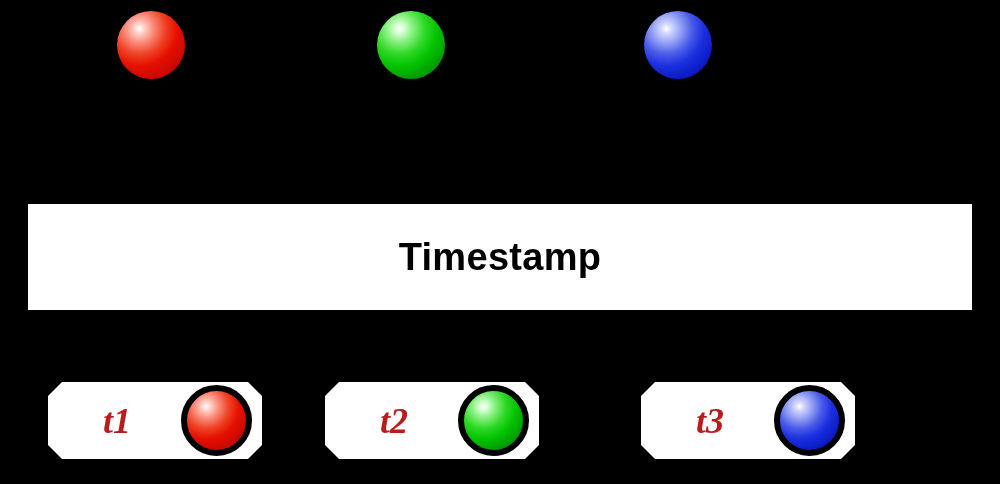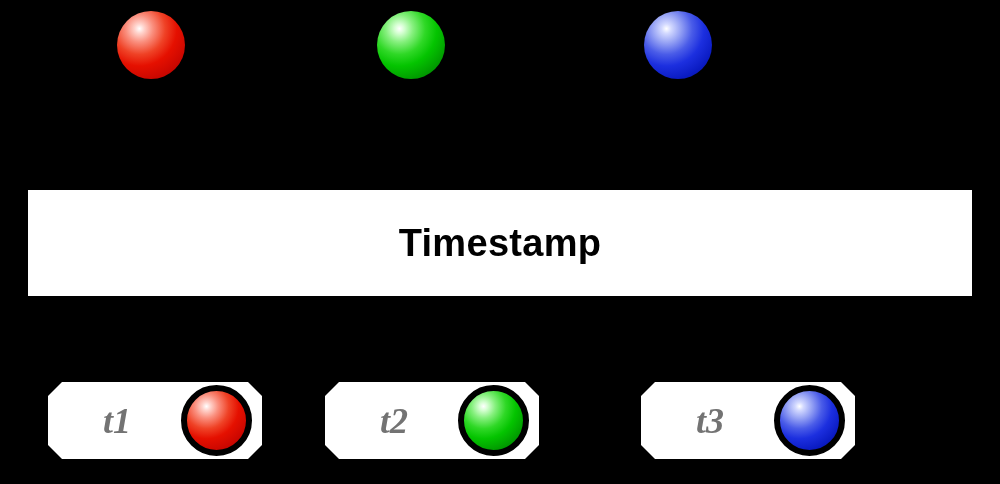--- a/index.html
+++ b/index.html
@@ -55,21 +55,21 @@
         #4a5ce8 38%,
         #1c2fdf 55%,
         #0a1bc2 76%,
         #04108f 100%);
   }
 
   
   #timestamp-bar {
     position: absolute;
     left: 28px;
-    top: 190px;
+    top: 204px;
     width: 944px;
     height: 106px;
     background: #ffffff;
     display: flex;
     align-items: center;
     justify-content: center;
   }
   #timestamp-label {
     font-family: "Liberation Sans", sans-serif;
     font-weight: bold;
@@ -101,21 +101,21 @@
     position: absolute;
     left: 0;
     top: 50%;
     width: 138px;
     transform: translateY(-50%);
     text-align: center;
     font-family: "Liberation Serif", serif;
     font-weight: bold;
     font-style: italic;
     font-size: 36px;
-    color: #737373;
+    color: #b91c1c;
     line-height: 1;
   }
   .tag-sphere {
     position: absolute;
     left: 133px;
     top: 3px;
     width: 71px;
     height: 71px;
     border-radius: 50%;
     border: 6px solid #000000;

